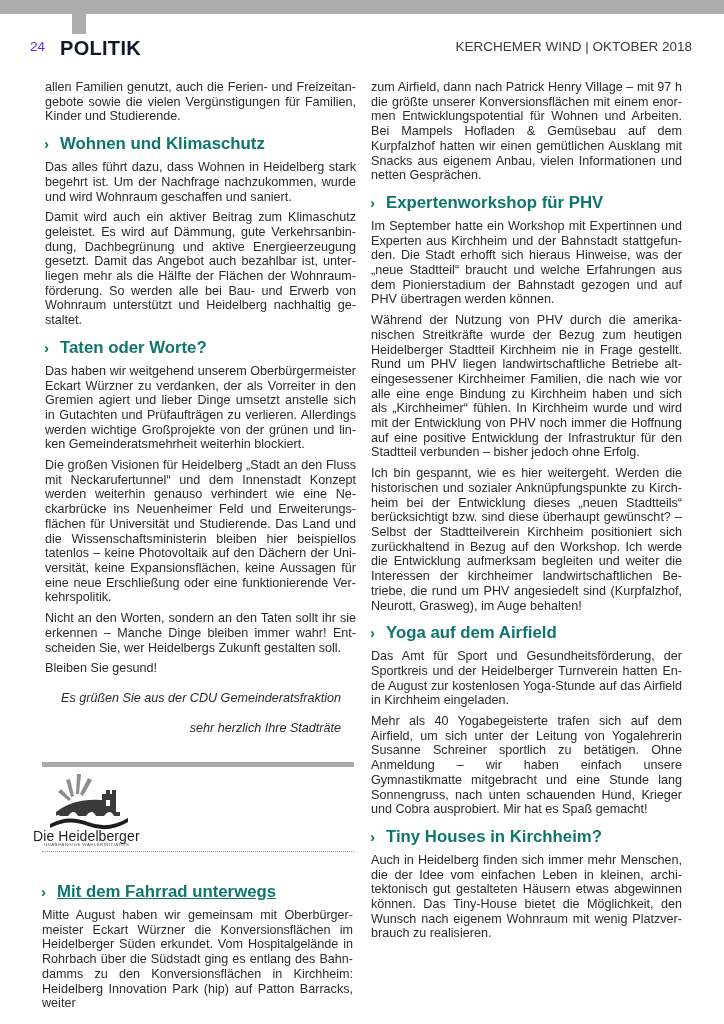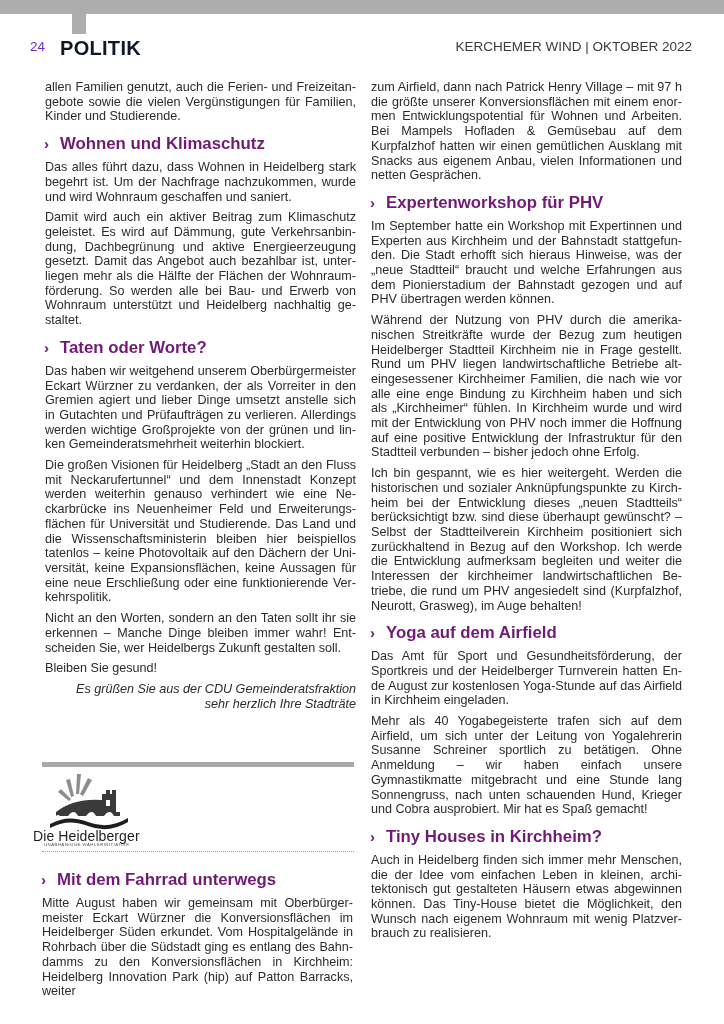--- a/index.html
+++ b/index.html
@@ -16,42 +16,42 @@
 
   .col { position: absolute; top: 80px; }
   .col-left { left: 45px; width: 311px; }
   .col-right { left: 371px; width: 311px; }
 
   p {
     margin: 0 0 6px 0; font-size: 12.6px; line-height: 14.7px;
     text-align: justify; hyphens: manual;
   }
   h2 {
-    margin: 10px 0 6px -1px; font-size: 16.8px; line-height: 20px; font-weight: bold; color: #701a75;
+    margin: 10px 0 6px -1px; font-size: 16.8px; line-height: 20px; font-weight: bold; color: #0f766e;
   }
   h2 .chev { display: inline-block; width: 16px; font-size: 15px; font-weight: bold; }
-  .sign { text-align: right; font-style: italic; font-size: 12.6px; line-height: 14.7px; margin: 0; }
+  .sign { text-align: right; font-style: italic; font-size: 12.6px; line-height: 14.7px; margin: 15px; }
 
   .sep-bar { position: absolute; left: 42px; top: 762px; width: 312px; height: 5px; background: #a9a9a9; }
   .logo { position: absolute; left: 44px; top: 772px; width: 110px; height: 72px; }
   .logo-name { position: absolute; left: 33px; top: 828px; font-size: 14px; font-weight: normal; color: #1e1e1e; letter-spacing: 0.1px; }
   .logo-sub { position: absolute; left: 44px; top: 842px; font-size: 4.4px; color: #555; letter-spacing: 0.4px; }
   .dotted { position: absolute; left: 42px; top: 851px; width: 312px; border-top: 1px dotted #9a9a9a; }
 
   .col-left-2 { position: absolute; left: 42px; top: 866px; width: 311px; }
-  .col-left-2 h2 { margin-top: 4px; }
+  .col-left-2 h2 { margin-top: 16px; text-decoration: underline; }
 </style>
 </head>
 <body>
 
 <div class="top-bar"></div>
 <div class="top-tab"></div>
 <span class="page-num">24</span>
 <span class="section-label">POLITIK</span>
-<span class="pub-info">KERCHEMER WIND | OKTOBER 2022</span>
+<span class="pub-info">KERCHEMER WIND | OKTOBER 2018</span>
 
 <div class="col col-left">
   <p>allen Familien genutzt, auch die Ferien- und Freizeitan­gebote sowie die vielen Vergünstigungen für Familien, Kinder und Studierende.</p>
 
   <h2><span class="chev">›</span><span>Wohnen und Klimaschutz</span></h2>
   <p>Das alles führt dazu, dass Wohnen in Heidelberg stark begehrt ist. Um der Nachfrage nachzukommen, wurde und wird Wohnraum geschaffen und saniert.</p>
   <p>Damit wird auch ein aktiver Beitrag zum Klimaschutz geleistet. Es wird auf Dämmung, gute Verkehrsanbin­dung, Dachbegrünung und aktive Energieerzeugung gesetzt. Damit das Angebot auch bezahlbar ist, unter­liegen mehr als die Hälfte der Flächen der Wohnraum­förderung. So werden alle bei Bau- und Erwerb von Wohnraum unterstützt und Heidelberg nachhaltig ge­staltet.</p>
 
   <h2><span class="chev">›</span><span>Taten oder Worte?</span></h2>
   <p>Das haben wir weitgehend unserem Oberbürgermeister Eckart Würzner zu verdanken, der als Vorreiter in den Gremien agiert und lieber Dinge umsetzt anstelle sich in Gutachten und Prüfaufträgen zu verlieren. Allerdings werden wichtige Großprojekte von der grünen und lin­ken Gemeinderatsmehrheit weiterhin blockiert.</p>

